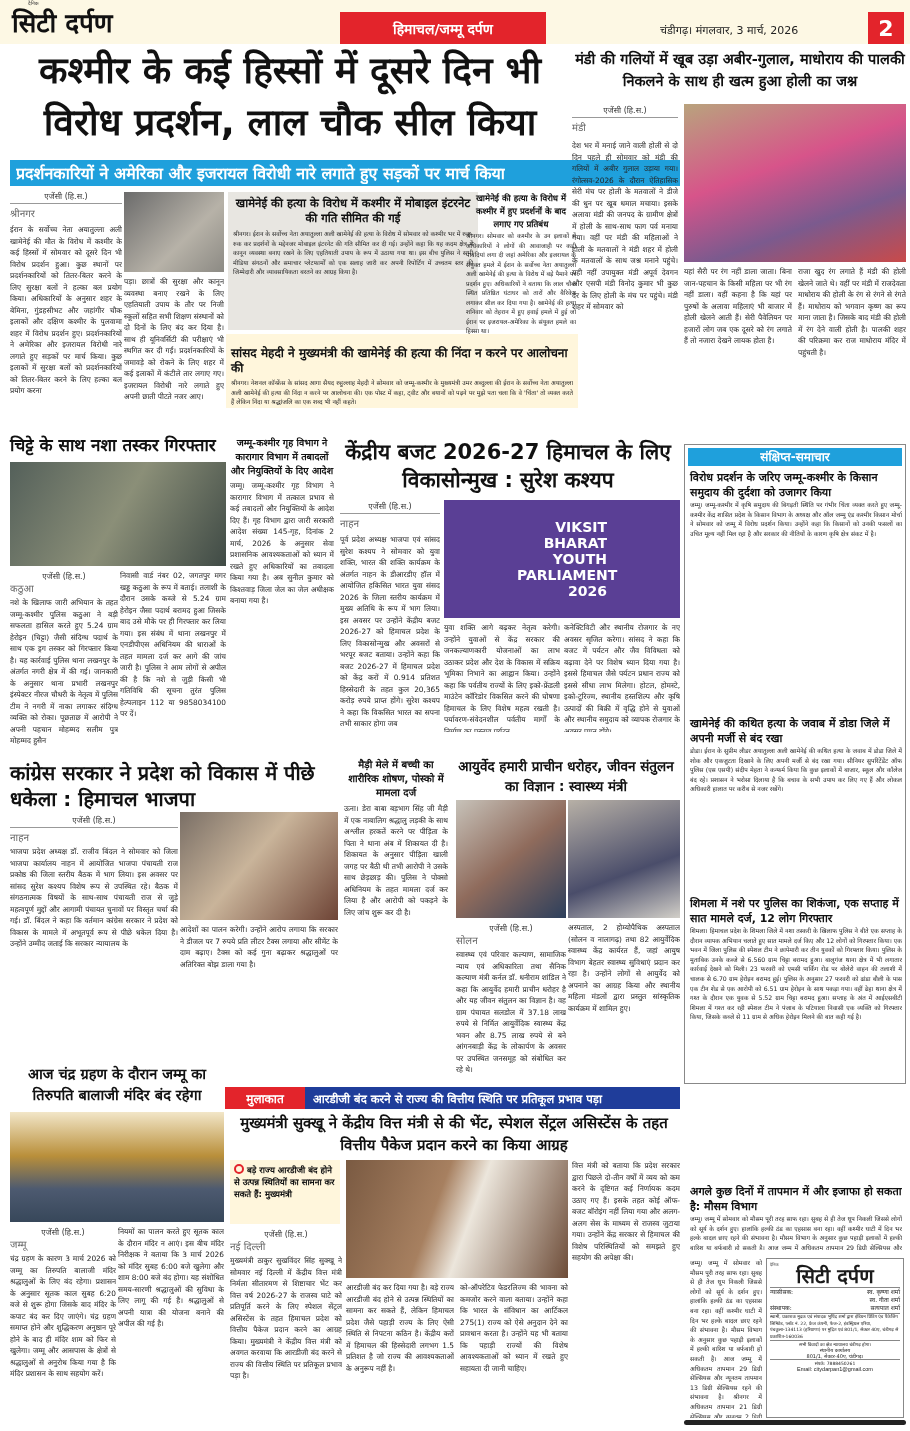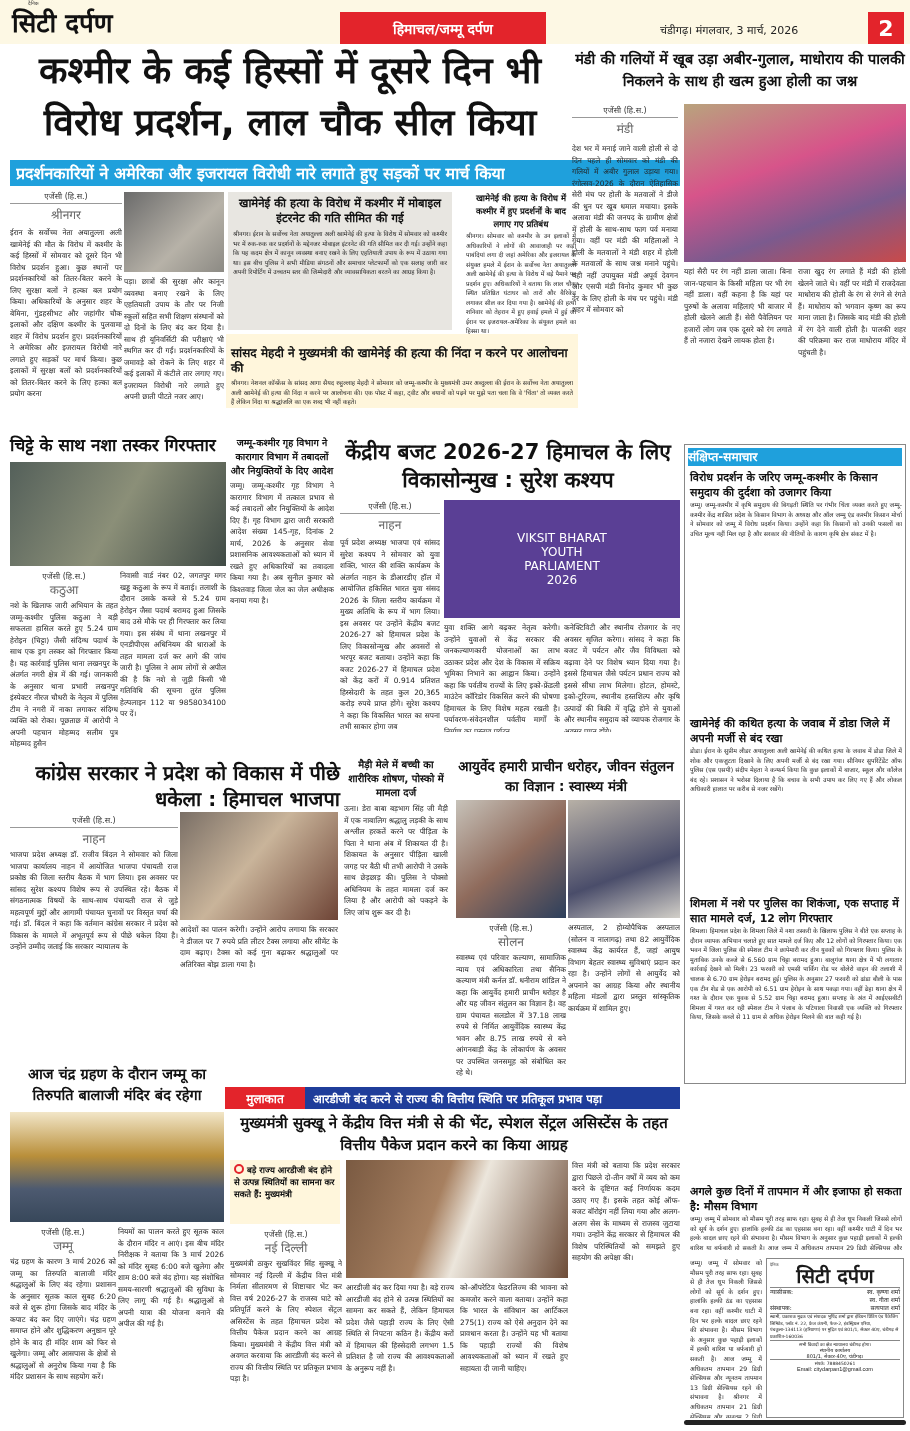--- a/index.html
+++ b/index.html
@@ -7,26 +7,26 @@
 .abs{position:absolute}
 .masthead{left:0;top:0;width:910px;height:44px;background:#fdf8e4}
 .logo{left:12px;top:4px;font-family:"DejaVu Serif",serif;font-weight:bold;font-size:26px;color:#111}
 .section-tab{left:340px;top:12px;width:118px;height:32px;background:#e3242b;color:#fff;font-weight:bold;font-size:14px;display:flex;align-items:center;justify-content:center}
 .dateline{left:660px;top:22px;font-size:11px;color:#222}
 .pageno{left:868px;top:12px;width:36px;height:32px;background:#e3242b;color:#fff;font-weight:bold;font-size:22px;display:flex;align-items:center;justify-content:center}
 .big-head{font-family:"DejaVu Sans",sans-serif;font-weight:bold;color:#111;line-height:1.15}
 .h1{left:20px;top:45px;width:540px;font-size:37px;text-align:center;line-height:52px}
 .subbar{left:10px;top:160px;width:670px;height:26px;background:#1fa0dc;color:#fff;font-weight:bold;font-size:16px;padding-left:6px;display:flex;align-items:center}
 .byline{font-size:8px;color:#333;text-align:center}
-.dateplace{font-size:12px;color:#666;text-align:center}
+.dateplace{font-size:10px;color:#666;text-align:left}
 .body-text{font-size:7.4px;line-height:11.5px;color:#222;text-align:justify;overflow:hidden}
 .photo{background:#8a8a8a;overflow:hidden}
 .gray-box{background:#e8e6e1}
 .yellow-box{background:#fff6dc}
-.panel-blue{background:#1fa0dc;color:#fff;font-weight:bold;text-align:left}
+.panel-blue{background:#1fa0dc;color:#fff;font-weight:bold;text-align:center}
 .rule{background:#999;height:1px}
 .box-border{border:1px solid #888}
 .mulakat{left:225px;top:1087px;width:455px;height:22px;display:flex}
 .mulakat .l{width:80px;background:#e3242b;color:#fff;font-weight:bold;font-size:12px;display:flex;align-items:center;justify-content:center}
 .mulakat .r{flex:1;background:#1f3d9a;color:#fff;font-weight:bold;font-size:11.5px;display:flex;align-items:center;padding-left:8px}
 .bullet{width:10px;height:10px;border:2px solid #e3242b;border-radius:50%;display:inline-block}
 </style>
 </head>
 <body>
 
@@ -44,21 +44,21 @@
 
 <div class="abs" style="left:10px;top:190px;width:112px">
   <div class="byline">एजेंसी (हि.स.)</div>
   <div class="rule" style="margin:2px 0"></div>
   <div class="dateplace">श्रीनगर</div>
   <div class="body-text" style="height:200px;margin-top:4px">ईरान के सर्वोच्च नेता अयातुल्ला अली खामेनेई की मौत के विरोध में कश्मीर के कई हिस्सों में सोमवार को दूसरे दिन भी विरोध प्रदर्शन हुआ। कुछ स्थानों पर प्रदर्शनकारियों को तितर-बितर करने के लिए सुरक्षा बलों ने हल्का बल प्रयोग किया। अधिकारियों के अनुसार शहर के बेमिना, गुंडहसीभट और जहांगीर चौक इलाकों और दक्षिण कश्मीर के पुलवामा शहर में विरोध प्रदर्शन हुए। प्रदर्शनकारियों ने अमेरिका और इजरायल विरोधी नारे लगाते हुए सड़कों पर मार्च किया। कुछ इलाकों में सुरक्षा बलों को प्रदर्शनकारियों को तितर-बितर करने के लिए हल्का बल प्रयोग करना</div>
 </div>
 <div class="abs photo" style="left:124px;top:192px;width:100px;height:80px;background:linear-gradient(135deg,#6b6b6b,#b7b2a8 60%,#8c8a84)"></div>
 <div class="abs body-text" style="left:124px;top:276px;width:100px;height:134px">पड़ा। छात्रों की सुरक्षा और कानून व्यवस्था बनाए रखने के लिए एहतियाती उपाय के तौर पर निजी स्कूलों सहित सभी शिक्षण संस्थानों को दो दिनों के लिए बंद कर दिया है। साथ ही यूनिवर्सिटी की परीक्षाएं भी स्थगित कर दी गईं। प्रदर्शनकारियों के जमावड़े को रोकने के लिए शहर में कई इलाकों में कंटीले तार लगाए गए। इजरायल विरोधी नारे लगाते हुए अपनी छाती पीटते नजर आए।</div>
 
-<div class="abs gray-box" style="left:228px;top:192px;width:224px;height:138px;padding:4px 5px">
+<div class="abs gray-box" style="left:228px;top:192px;width:250px;height:138px;padding:4px 5px">
   <div class="big-head" style="font-size:11.5px;text-align:center;line-height:15px">खामेनेई की हत्या के विरोध में कश्मीर में मोबाइल इंटरनेट की गति सीमित की गई</div>
   <div class="body-text" style="height:96px;margin-top:3px;font-size:6.2px;line-height:9.5px">श्रीनगर। ईरान के सर्वोच्च नेता अयातुल्ला अली खामेनेई की हत्या के विरोध में सोमवार को कश्मीर भर में रुक-रुक कर प्रदर्शनों के मद्देनजर मोबाइल इंटरनेट की गति सीमित कर दी गई। उन्होंने कहा कि यह कदम क्षेत्र में कानून व्यवस्था बनाए रखने के लिए एहतियाती उपाय के रूप में उठाया गया था। इस बीच पुलिस ने सभी मीडिया संगठनों और समाचार प्लेटफार्मों को एक सलाह जारी कर अपनी रिपोर्टिंग में उच्चतम स्तर की जिम्मेदारी और व्यावसायिकता बरतने का आग्रह किया है।</div>
 </div>
 <div class="abs" style="left:466px;top:192px;width:110px;height:138px">
   <div class="big-head" style="font-size:8.5px;line-height:13px;text-align:center">खामेनेई की हत्या के विरोध में कश्मीर में हुए प्रदर्शनों के बाद लगाए गए प्रतिबंध</div>
   <div class="body-text" style="height:108px;font-size:6.2px;line-height:9.5px">श्रीनगर। सोमवार को कश्मीर के उन इलाकों में अधिकारियों ने लोगों की आवाजाही पर कड़ी पाबंदियां लगा दी जहां अमेरिका और इजरायल के संयुक्त हमले में ईरान के सर्वोच्च नेता अयातुल्ला अली खामेनेई की हत्या के विरोध में बड़े पैमाने पर प्रदर्शन हुए। अधिकारियों ने बताया कि लाल चौक स्थित प्रतिष्ठित घंटाघर को तारों और बैरिकेड लगाकर सील कर दिया गया है। खामेनेई की हत्या शनिवार को तेहरान में हुए हवाई हमले में हुई जो ईरान पर इजरायल-अमेरिका के संयुक्त हमले का हिस्सा था।</div>
 </div>
 
 <div class="abs yellow-box" style="left:226px;top:334px;width:352px;height:74px;padding:12px 5px">
   <div class="big-head" style="font-size:12px;line-height:15px">सांसद मेहदी ने मुख्यमंत्री की खामेनेई की हत्या की निंदा न करने पर आलोचना की</div>
@@ -91,21 +91,21 @@
 </div>
 
 <div class="abs big-head" style="left:338px;top:438px;width:340px;font-size:21px;line-height:28px;text-align:center">केंद्रीय बजट 2026-27 हिमाचल के लिए विकासोन्मुख : सुरेश कश्यप</div>
 <div class="abs" style="left:340px;top:500px;width:100px">
   <div class="byline">एजेंसी (हि.स.)</div>
   <div class="rule" style="margin:2px 0"></div>
   <div class="dateplace">नाहन</div>
   <div class="body-text" style="height:226px;margin-top:4px">पूर्व प्रदेश अध्यक्ष भाजपा एवं सांसद सुरेश कश्यप ने सोमवार को युवा शक्ति, भारत की शक्ति कार्यक्रम के अंतर्गत नाहन के डीआरडीए हॉल में आयोजित हकिसित भारत युवा संसद 2026 के जिला स्तरीय कार्यक्रम में मुख्य अतिथि के रूप में भाग लिया। इस अवसर पर उन्होंने केंद्रीय बजट 2026-27 को हिमाचल प्रदेश के लिए विकासोन्मुख और अवसरों से भरपूर बजट बताया। उन्होंने कहा कि बजट 2026-27 में हिमाचल प्रदेश को केंद्र करों में 0.914 प्रतिशत हिस्सेदारी के तहत कुल 20,365 करोड़ रुपये प्राप्त होंगे। सुरेश कश्यप ने कहा कि विकसित भारत का सपना तभी साकार होगा जब</div>
 </div>
 <div class="abs photo" style="left:444px;top:500px;width:236px;height:118px;background:#5a3f95;display:flex;align-items:center;justify-content:center">
-  <div style="color:#fff;font-weight:normal;font-size:12px;text-align:center;width:90px">VIKSIT BHARAT YOUTH PARLIAMENT 2026</div>
+  <div style="color:#fff;font-weight:bold;font-size:14px;text-align:right;width:90px">VIKSIT BHARAT YOUTH PARLIAMENT 2026</div>
 </div>
 <div class="abs body-text" style="left:444px;top:622px;width:116px;height:110px">युवा शक्ति आगे बढ़कर नेतृत्व करेगी। उन्होंने युवाओं से केंद्र सरकार की जनकल्याणकारी योजनाओं का लाभ उठाकर प्रदेश और देश के विकास में सक्रिय भूमिका निभाने का आह्वान किया। उन्होंने कहा कि पर्वतीय राज्यों के लिए इको-फ्रेंडली माउंटेन कॉरिडोर विकसित करने की घोषणा हिमाचल के लिए विशेष महत्व रखती है। पर्यावरण-संवेदनशील पर्वतीय मार्गों के निर्माण का प्रस्ताव पर्यटन,</div>
 <div class="abs body-text" style="left:564px;top:622px;width:116px;height:110px">कनेक्टिविटी और स्थानीय रोजगार के नए अवसर सृजित करेगा। सांसद ने कहा कि बजट में पर्यटन और जैव विविधता को बढ़ावा देने पर विशेष ध्यान दिया गया है। इससे हिमाचल जैसे पर्यटन प्रधान राज्य को इससे सीधा लाभ मिलेगा। होटल, होमस्टे, इको-टूरिज्म, स्थानीय हस्तशिल्प और कृषि उत्पादों की बिक्री में वृद्धि होने से युवाओं और स्थानीय समुदाय को व्यापक रोजगार के अवसर प्राप्त होंगे।</div>
 
 <div class="abs box-border" style="left:684px;top:444px;width:222px;height:640px"></div>
 <div class="abs panel-blue" style="left:688px;top:448px;width:214px;height:18px;font-size:12px;line-height:18px">संक्षिप्त-समाचार</div>
 
 <div class="abs" style="left:690px;top:470px;width:212px">
   <div class="big-head" style="font-size:11px;line-height:15px">विरोध प्रदर्शन के जरिए जम्मू-कश्मीर के किसान समुदाय की दुर्दशा को उजागर किया</div>
   <div class="body-text" style="height:196px;font-size:6.2px;line-height:9.6px">जम्मू। जम्मू-कश्मीर में कृषि समुदाय की बिगड़ती स्थिति पर गंभीर चिंता व्यक्त करते हुए जम्मू-कश्मीर केंद्र शासित प्रदेश के किसान विभाग के अध्यक्ष और ऑल जम्मू एंड कश्मीर किसान मोर्चा ने सोमवार को जम्मू में विरोध प्रदर्शन किया। उन्होंने कहा कि किसानों को उनकी फसलों का उचित मूल्य नहीं मिल रहा है और सरकार की नीतियों के कारण कृषि क्षेत्र संकट में है।</div>
@@ -140,21 +140,21 @@
     </div>
   <div style="font-size:4.5px;line-height:6.5px;border-top:1px solid #888;margin-top:1px">स्वामी, प्रकाशक मुद्रक एवं संपादक भूपिंद्र शर्मा द्वारा इंडियन प्रिंटिंग एंड पैकेजिंग लिमिटेड, प्लॉट नं. 22, फ्रेज कंपनी, फेज-2, इंडस्ट्रियल एरिया, पंचकूला-134113 (हरियाणा) पर मुद्रित एवं 801/1, सेक्टर 40ए, चंडीगढ़ से प्रकाशित-160036</div>
   <div style="font-size:4.5px;text-align:center;border-top:1px solid #888">सभी विवादों का क्षेत्र न्यायालय चंडीगढ़ होगा।</div>
   <div style="font-size:5px;text-align:center">स्थानीय कार्यालय</div>
   <div style="font-size:5px;text-align:center">801/1, सेक्टर-40ए, चंडीगढ़।</div>
   <div style="font-size:4.5px;text-align:center;border-top:1px solid #888">संपर्क: 7888450261</div>
   <div style="font-size:5.5px;text-align:center;font-family:'Liberation Sans',sans-serif">Email: citydarpan1@gmail.com</div>
 </div>
 <div class="abs" style="left:684px;top:1420px;width:222px;height:5px;background:#222;border-radius:3px"></div>
 
-<div class="abs big-head" style="left:10px;top:760px;width:330px;font-size:20px;line-height:26px;text-align:right">कांग्रेस सरकार ने प्रदेश को विकास में पीछे धकेला : हिमाचल भाजपा</div>
+<div class="abs big-head" style="left:10px;top:760px;width:330px;font-size:20px;line-height:26px;text-align:left">कांग्रेस सरकार ने प्रदेश को विकास में पीछे धकेला : हिमाचल भाजपा</div>
 <div class="abs" style="left:10px;top:814px;width:168px">
   <div class="byline">एजेंसी (हि.स.)</div>
   <div class="rule" style="margin:2px 0"></div>
   <div class="dateplace">नाहन</div>
   <div class="body-text" style="height:226px;margin-top:2px">भाजपा प्रदेश अध्यक्ष डॉ. राजीव बिंदल ने सोमवार को जिला भाजपा कार्यालय नाहन में आयोजित भाजपा पंचायती राज प्रकोष्ठ की जिला स्तरीय बैठक में भाग लिया। इस अवसर पर सांसद सुरेश कश्यप विशेष रूप से उपस्थित रहे। बैठक में संगठनात्मक विषयों के साथ-साथ पंचायती राज से जुड़े महत्वपूर्ण मुद्दों और आगामी पंचायत चुनावों पर विस्तृत चर्चा की गई। डॉ. बिंदल ने कहा कि वर्तमान कांग्रेस सरकार ने प्रदेश को विकास के मामले में अभूतपूर्व रूप से पीछे धकेल दिया है। उन्होंने उम्मीद जताई कि सरकार न्यायालय के</div>
 </div>
 <div class="abs photo" style="left:180px;top:812px;width:158px;height:108px;background:linear-gradient(130deg,#7a6f66,#c9b49a 45%,#6e4436)"></div>
 <div class="abs body-text" style="left:180px;top:924px;width:158px;height:120px">आदेशों का पालन करेगी। उन्होंने आरोप लगाया कि सरकार ने डीजल पर 7 रुपये प्रति लीटर टैक्स लगाया और सीमेंट के दाम बढ़ाए। टैक्स को कई गुना बढ़ाकर श्रद्धालुओं पर अतिरिक्त बोझ डाला गया है।</div>
 
 <div class="abs" style="left:344px;top:758px;width:104px">

